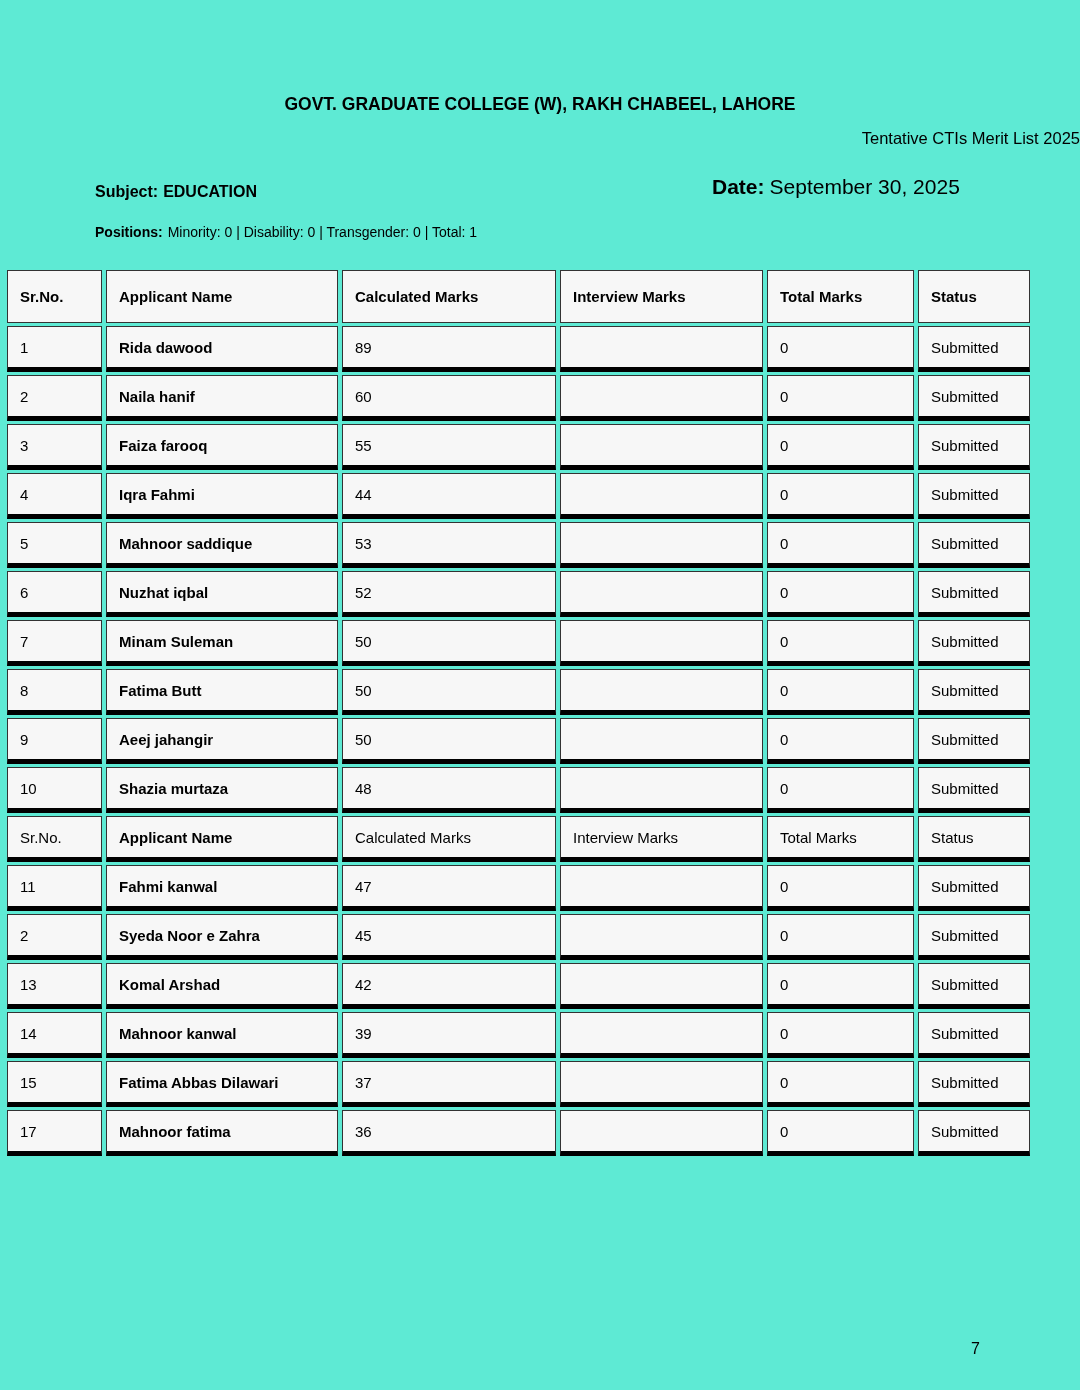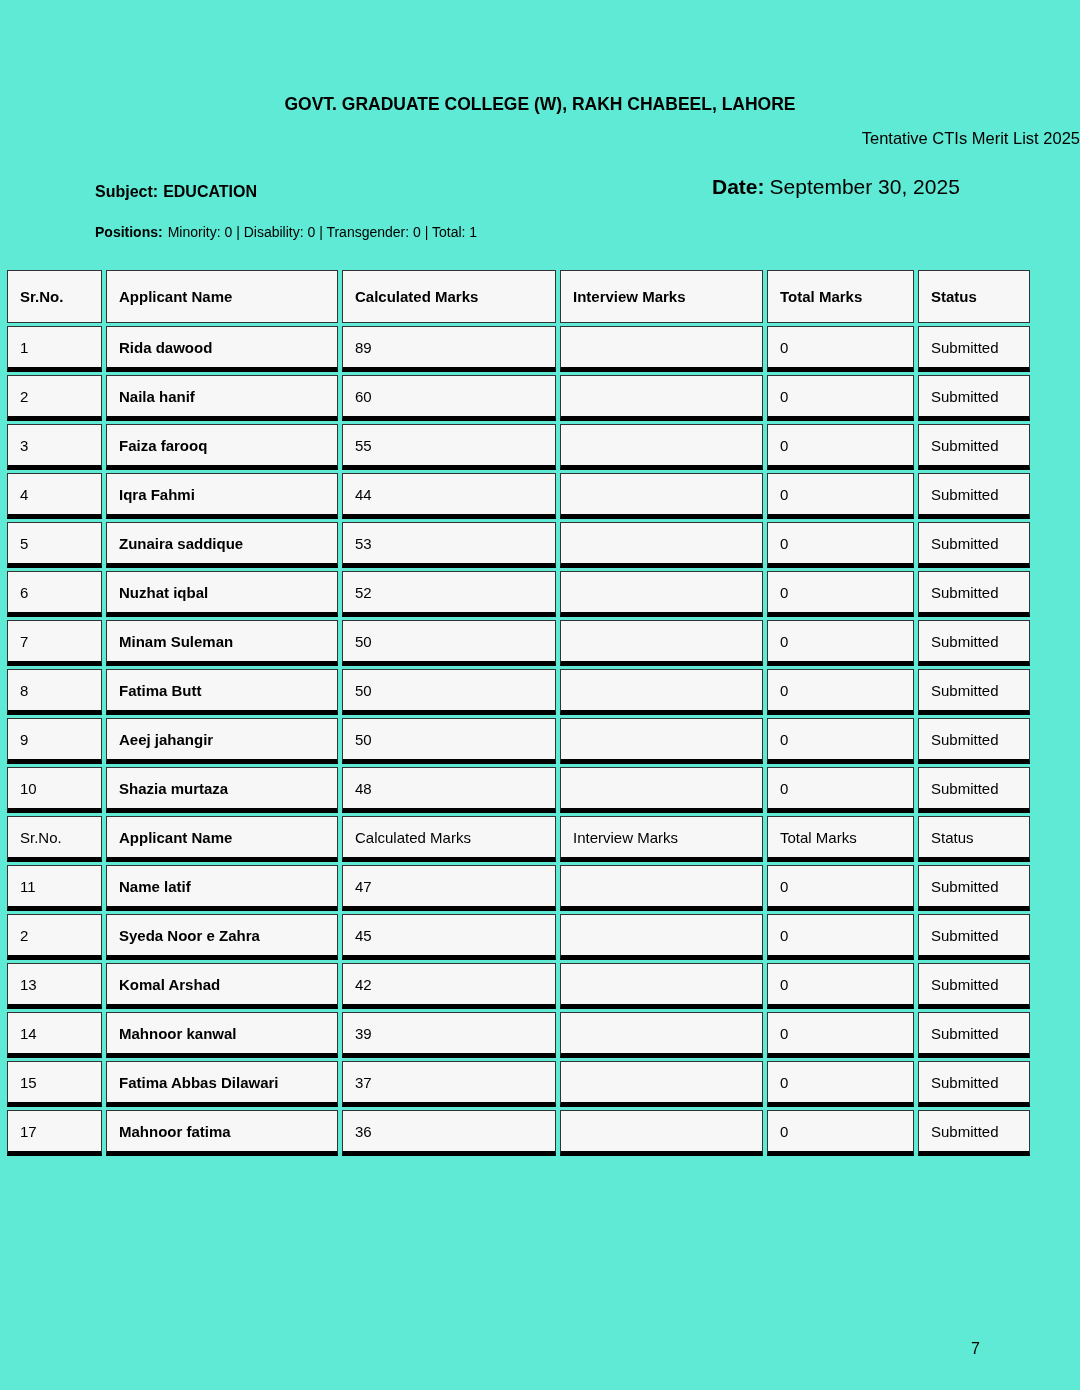--- a/index.html
+++ b/index.html
@@ -127,21 +127,21 @@
         <tr>
           <td class="cell">4</td>
           <td class="cell bold">Iqra Fahmi</td>
           <td class="cell">44</td>
           <td class="cell"></td>
           <td class="cell">0</td>
           <td class="cell">Submitted</td>
         </tr>
         <tr>
           <td class="cell">5</td>
-          <td class="cell bold">Zunaira saddique</td>
+          <td class="cell bold">Mahnoor saddique</td>
           <td class="cell">53</td>
           <td class="cell"></td>
           <td class="cell">0</td>
           <td class="cell">Submitted</td>
         </tr>
         <tr>
           <td class="cell">6</td>
           <td class="cell bold">Nuzhat iqbal</td>
           <td class="cell">52</td>
           <td class="cell"></td>
@@ -183,21 +183,21 @@
         <tr>
           <td class="cell">Sr.No.</td>
           <td class="cell bold">Applicant Name</td>
           <td class="cell">Calculated Marks</td>
           <td class="cell">Interview Marks</td>
           <td class="cell">Total Marks</td>
           <td class="cell">Status</td>
         </tr>
         <tr>
           <td class="cell">11</td>
-          <td class="cell bold">Name latif</td>
+          <td class="cell bold">Fahmi kanwal</td>
           <td class="cell">47</td>
           <td class="cell"></td>
           <td class="cell">0</td>
           <td class="cell">Submitted</td>
         </tr>
         <tr>
           <td class="cell">2</td>
           <td class="cell bold">Syeda Noor e Zahra</td>
           <td class="cell">45</td>
           <td class="cell"></td>

